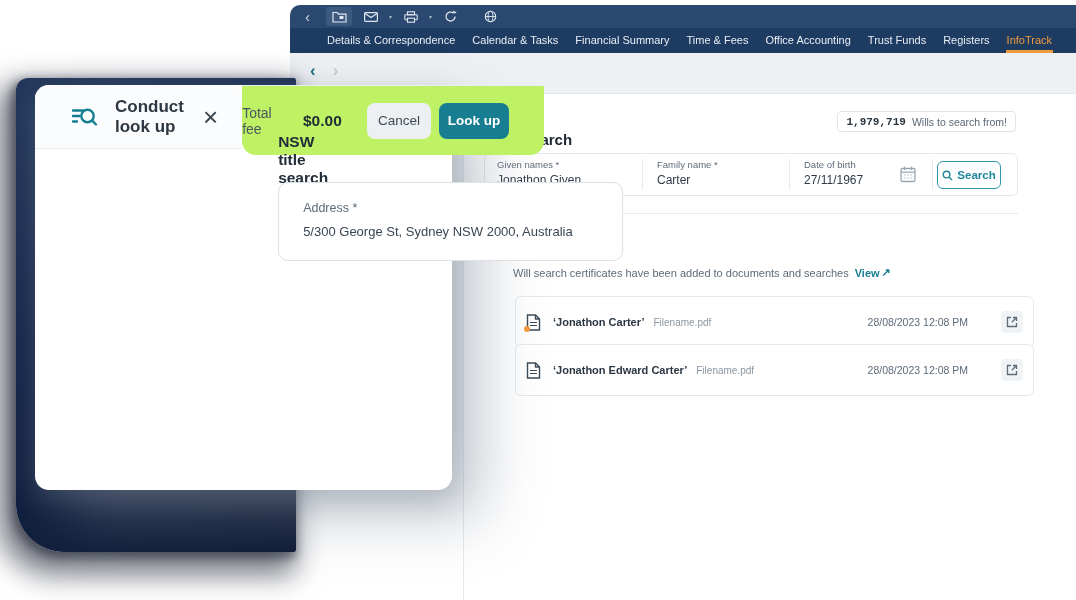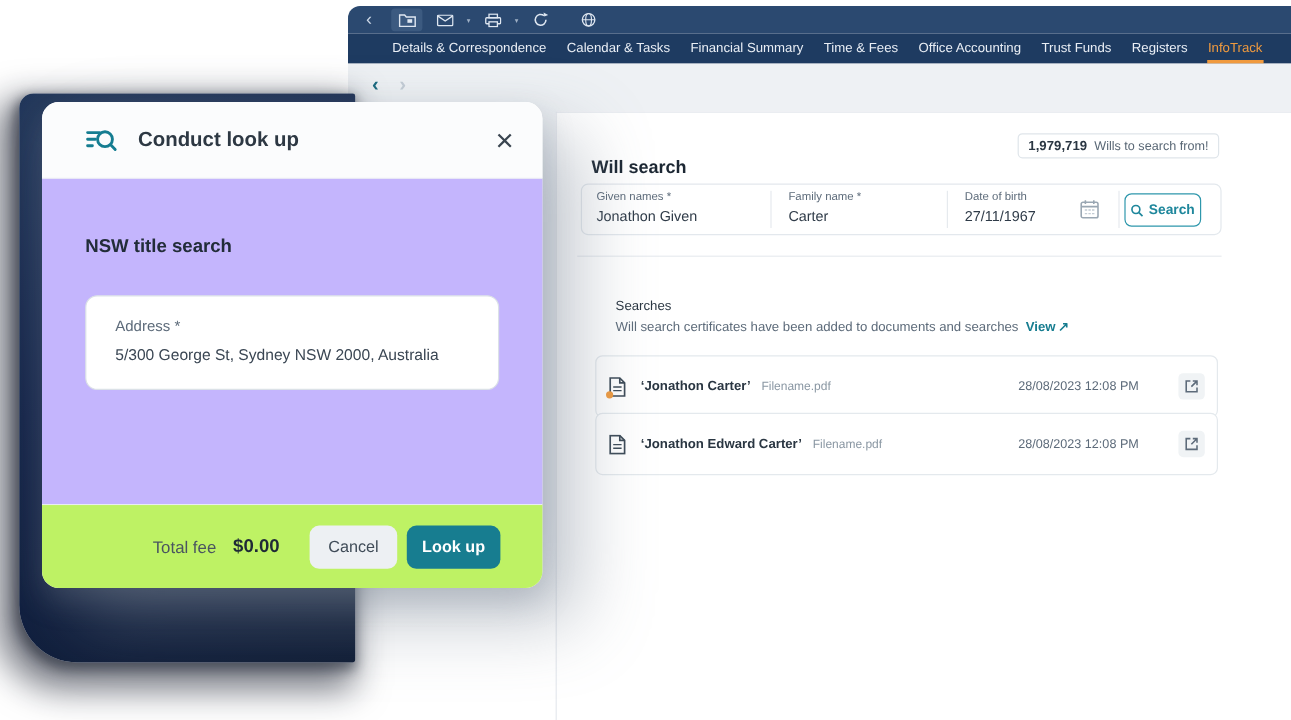--- a/index.html
+++ b/index.html
@@ -29,38 +29,38 @@
   .breadcrumb{position:absolute; left:20px; top:9px; display:flex; gap:17px; align-items:center;}
   .bc-back{color:#1a6b80; font-size:17px; font-weight:bold; cursor:pointer; line-height:1;}
   .bc-fwd{color:#c3ccd5; font-size:17px; font-weight:bold; cursor:pointer; line-height:1;}
 
   
   .panel{position:absolute; left:173px; top:40px; right:0; bottom:0; background:#fff;
     border-left:1px solid #e5e9ee; border-top:1px solid #e5e9ee;}
   .panel-title{position:absolute; left:29px; top:17px; font-size:15px; font-weight:bold; color:#1c2733;margin-top:20px;}
   .badge{position:absolute; right:60px; top:17px; height:21px; display:flex; align-items:center;
     gap:6px; background:#fff; border:1px solid #dfe5ea; border-radius:4px; padding:0 8px;}
-  .badge-count{font-size:11px; font-weight:bold; color:#2a3642;}
+  .badge-count{font-size:11px; font-weight:bold; color:#2a3642;font-family:Liberation Mono, monospace;}
   .badge-text{font-size:10.5px; color:#5a6876;}
   .form-card{position:absolute; left:20px; top:59px; width:534px; height:43px; background:#fff;
     border:1px solid #e3e8ed; border-radius:6px;}
   .field{position:absolute; top:5px;}
   .f-label{font-size:9.5px; color:#5d6b7a; margin-bottom:3px;}
   .f-value{font-size:12px; color:#2f3b48;}
   .f-div{position:absolute; top:5px; bottom:5px; width:1px; background:#e6eaee;}
   .cal-icon{position:absolute; left:415px; top:12px; cursor:pointer;}
   .search-btn{position:absolute; left:452px; top:7px; width:64px; height:28px; background:#fff;
     border:1.5px solid #2e97ac; border-radius:6px; display:flex; align-items:center; justify-content:center;
     gap:4px; color:#1f879c; font-size:11.5px; font-weight:bold; cursor:pointer;}
   .panel-divider{position:absolute; left:17px; top:119px; width:537px; height:1px; background:#e8ecef;}
   .searches-head{position:absolute; left:49px; top:155px; font-size:11px; font-weight:normal; color:#2a3642;}
   .searches-desc{position:absolute; left:49px; top:172px; font-size:11px; color:#5d6b7a;
     display:flex; align-items:center; gap:6px;}
   .view-link{color:var(--accent-teal); font-weight:bold; cursor:pointer; display:flex; gap:2px; align-items:center;}
-  .doc-row{position:absolute; left:32px; width:519px; height:52px; background:#fff;
+  .doc-row{position:absolute; left:51px; width:519px; height:52px; background:#fff;
     border:1px solid #e4e9ed; border-radius:6px; display:flex; align-items:center; padding:0 10px;}
   .row-1{top:202px;} .row-2{top:250px;}
   .doc-icon-wrap{position:relative; width:15px; height:17px; flex:0 0 auto;}
   .doc-dot{position:absolute; left:-2px; bottom:-1px; width:6px; height:6px; border-radius:50%;
     background:var(--accent-orange);}
   .doc-name{font-size:11px; font-weight:bold; color:#2a3642; margin-left:12px; white-space:nowrap;}
   .doc-file{font-size:10px; color:#8a97a3; margin-left:9px; white-space:nowrap;}
   .row-spacer{flex:1;}
   .doc-date{font-size:10.5px; color:#5d6b7a; white-space:nowrap;}
   .ext-btn{width:22px; height:22px; margin-left:33px; background:#f0f3f5; border-radius:4px;
@@ -69,21 +69,21 @@
   
   .navy-card{position:absolute; left:16px; top:78px; width:280px; height:474px; z-index:30;
     border-radius:12px 2px 2px 48px;
     background:linear-gradient(155deg,#24395c 0%,#15254a 45%,#0d1a33 100%);
     box-shadow:-10px 14px 28px 9px rgba(12,18,34,0.55), -2px 4px 10px 2px rgba(12,18,34,0.45);}
 
   
   .modal{position:absolute; left:35px; top:85px; width:417px; height:405px; z-index:40;
     background:#fff; border-radius:14px;
     box-shadow:30px 28px 60px rgba(125,135,150,0.45), 0 10px 26px rgba(125,135,150,0.30);
-    display:flex; flex-direction:column;}
+    display:flex; flex-direction:row;}
   .modal-header{height:64px; background:#fbfcfd; border-bottom:1px solid #e9edf0;
     border-radius:14px 14px 0 0; display:flex; align-items:center; padding:0 22px 0 36px; gap:17px;}
   .modal-title{font-size:17px; font-weight:bold; color:#2d3843; flex:1;}
   .close-btn{font-size:26px; color:#3a4550; line-height:1; cursor:pointer; padding:0 2px;}
   .modal-body{flex:1; position:relative; background:#c4b5fd;}
   .modal-section-title{position:absolute; left:36px; top:48px; font-size:15.5px; font-weight:bold; color:#222d39;}
   .addr-card{position:absolute; left:36px; top:97px; width:345px; height:79px; background:#fff;
     border:1px solid #dbe1e7; border-radius:10px; cursor:text;}
   .addr-label{position:absolute; left:24px; top:18px; font-size:12.5px; color:#5d6b7a;}
   .addr-value{position:absolute; left:24px; top:41px; font-size:13px; color:#3a4653; white-space:nowrap;}

